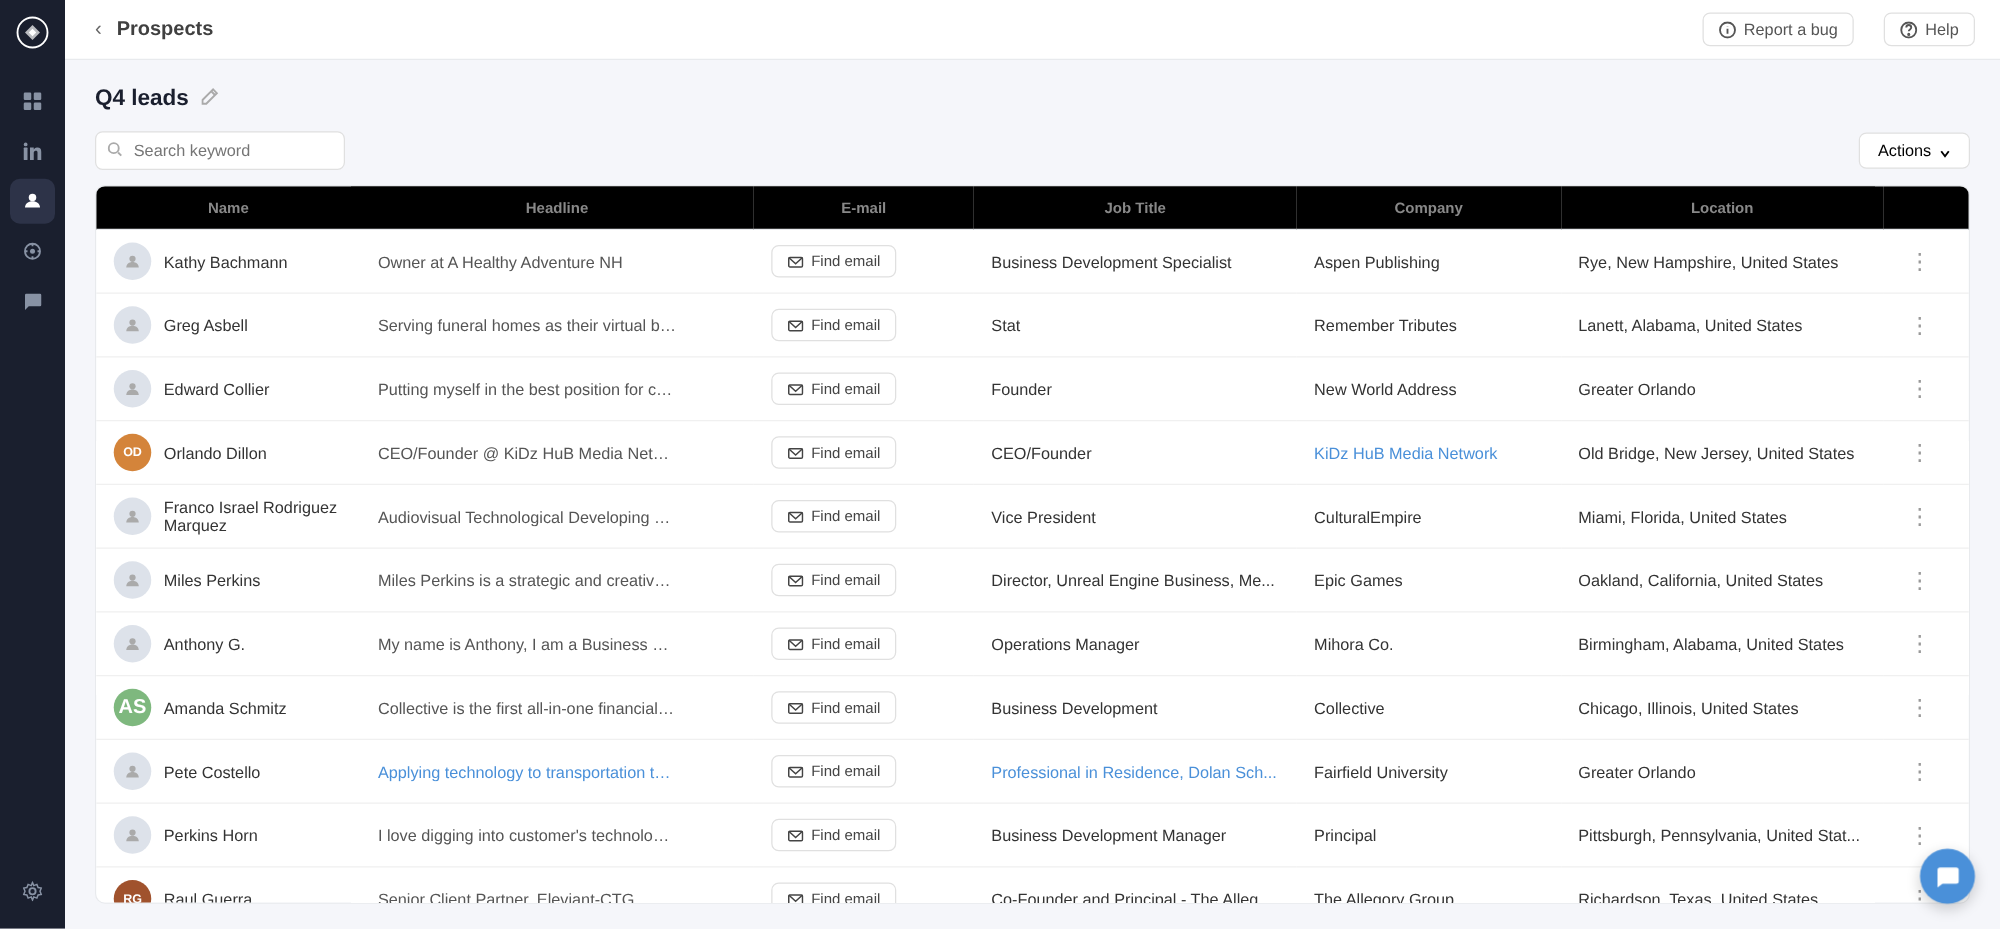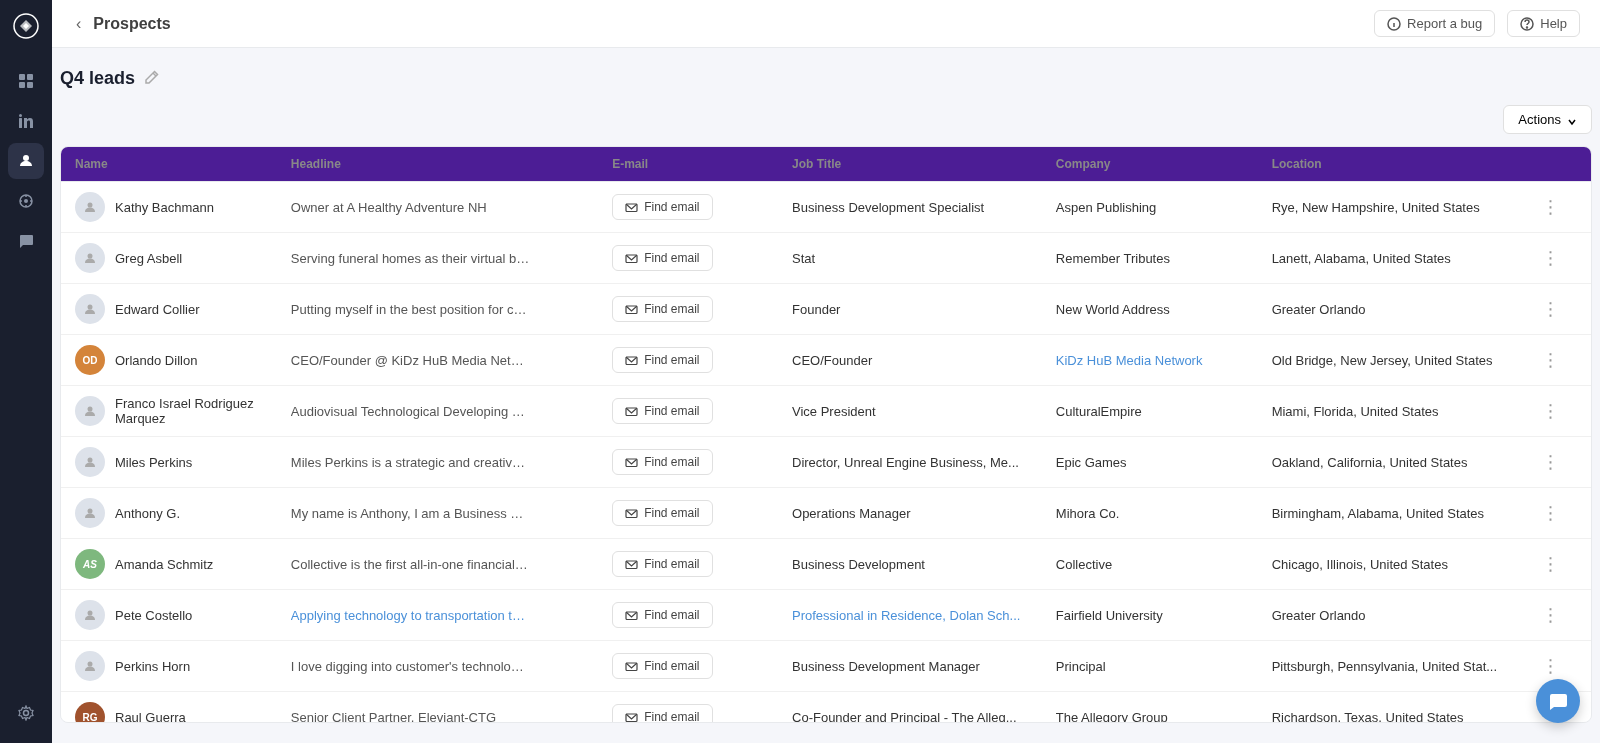--- a/index.html
+++ b/index.html
@@ -66,39 +66,39 @@
       padding: 4px;
     }
     .page-title {
       font-size: 16px;
       font-weight: 600;
       color: #404040;
     }
     .header-actions {
       margin-left: auto;
       display: flex;
-      gap: 12px;
+      gap: 24px;
     }
     .header-btn {
       background: none;
       border: 1px solid #e0e0e0;
       border-radius: 6px;
       padding: 5px 12px;
       cursor: pointer;
       display: flex;
       align-items: center;
       gap: 6px;
       color: #555;
       font-size: 13px;
     }
 
     
     .content-area {
       flex: 1;
-      padding: 20px 8px;
+      padding: 20px 24px;
       overflow: hidden;
       display: flex;
       flex-direction: column;
     }
 
     .list-title-row {
       display: flex;
       align-items: center;
       gap: 10px;
       margin-bottom: 16px;
@@ -162,26 +162,26 @@
       border: 1px solid #e8eaed;
     }
     table {
       width: 100%;
       border-collapse: collapse;
     }
     thead tr {
       border-bottom: 1px solid #e8eaed;
     }
     th {
-      text-align: left;
+      text-align: center;
       padding: 10px 14px;
       font-size: 12px;
       font-weight: 600;
       color: #888;
-      background: #4c1d95;
+      background: #000000;
       white-space: nowrap;
     }
     td {
       padding: 10px 14px;
       border-bottom: 1px solid #f0f0f0;
       vertical-align: middle;
       color: #333;
       font-size: 13px;
     }
 
@@ -357,20 +357,29 @@
       <span class="list-title">Q4 leads</span>
       <span class="edit-icon">
         <svg width="14" height="14" viewBox="0 0 14 14" fill="none" stroke="#aaa" stroke-width="1.5">
           <path d="M9.5 1.5 L12.5 4.5 L4 13 L1 13 L1 10 Z"></path>
           <line x1="8" y1="3" x2="11" y2="6"></line>
         </svg>
       </span>
     </div>
 
     <div class="toolbar">
+      <div class="search-wrapper">
+        <span class="search-icon-inner">
+          <svg width="12" height="12" viewBox="0 0 12 12" fill="none" stroke="#aaa" stroke-width="1.5">
+            <circle cx="5" cy="5" r="4"></circle>
+            <line x1="8.5" y1="8.5" x2="11" y2="11"></line>
+          </svg>
+        </span>
+        <input class="search-input" type="text" placeholder="Search keyword" style="">
+      </div>
       <button class="actions-btn">
         <span>Actions</span>
         <svg width="10" height="10" viewBox="0 0 10 10" fill="none" stroke="currentColor" stroke-width="1.5">
           <polyline points="2,3 5,7 8,3"></polyline>
         </svg>
       </button>
     </div>
 
     <div class="table-container">
       <table>
@@ -639,21 +648,21 @@
       Birmingham, Alabama, United States
     </td>
     <td class="col-actions">
       <button class="more-btn">⋮</button>
     </td>
   </tr>
             <tr>
     <td class="col-name">
       <div class="name-cell">
         <div class="avatar" style="background:#7eb87e;">
-          <span style="font-size:10px;font-weight:600;color:white;font-style:italic;">AS</span>
+          <span style="font-size:16px;font-weight:600;color:white;">AS</span>
         </div>
         <span>Amanda Schmitz</span>
       </div>
     </td>
     <td class="col-headline">
       <div class="headline-cell ">Collective is the first all-in-one financial solution...</div>
     </td>
     <td class="col-email">
       <button class="find-email-btn">
         <svg width="13" height="13" viewBox="0 0 13 13" fill="none" stroke="currentColor" stroke-width="1.2">

